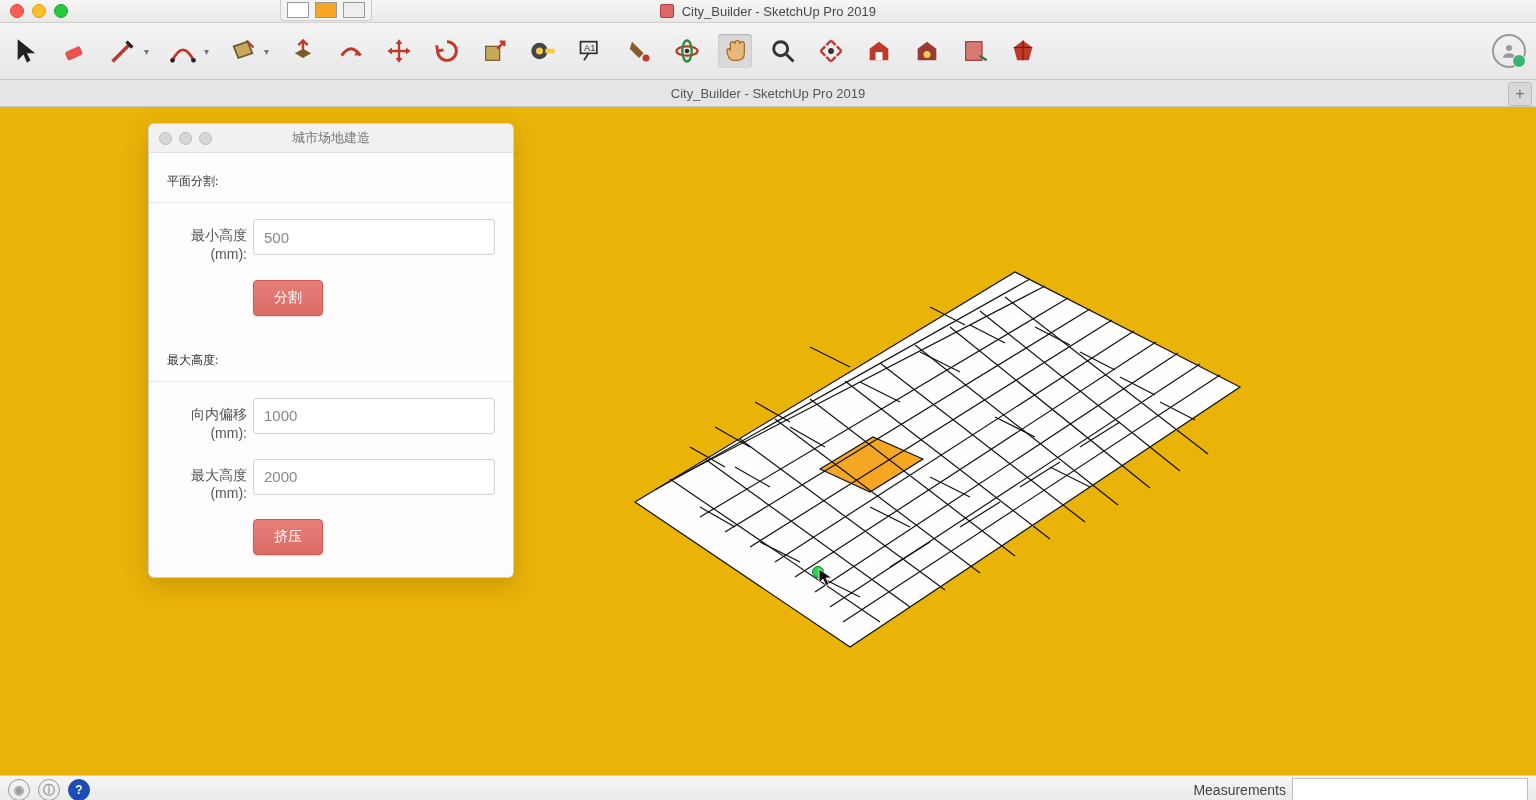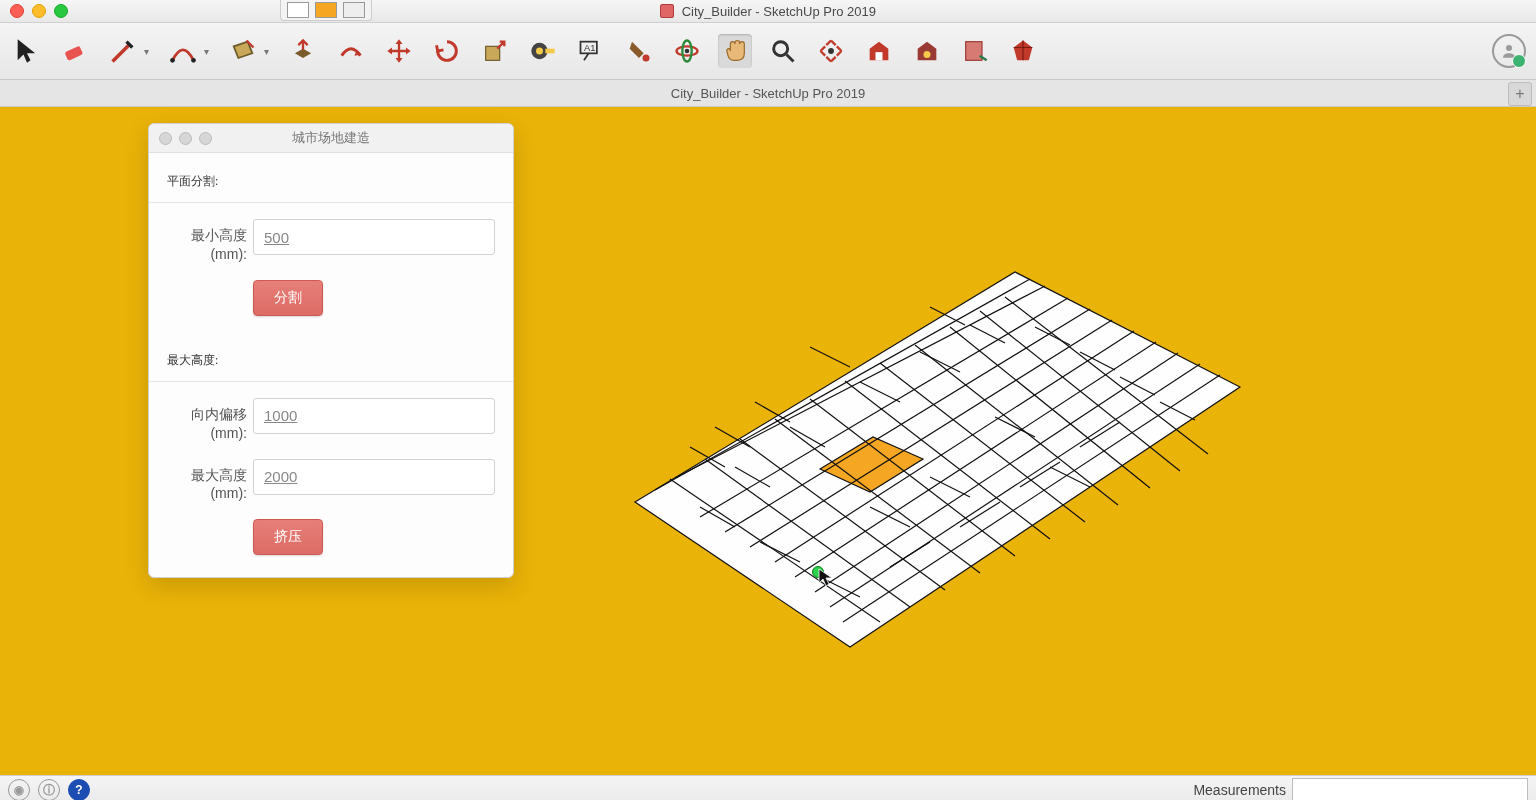--- a/index.html
+++ b/index.html
@@ -108,21 +108,20 @@
 .dialog-body { padding: 14px 18px 22px 18px; }
 .section-h { font-size:12px; color:#333; margin: 6px 0 12px 0; font-family: Georgia, 'Songti SC', serif; }
 .section-hr { border:none; border-top:1px solid #e6e6e6; margin: 0 -18px 16px -18px; }
 .form-row { display:flex; align-items:flex-start; margin-bottom:16px; }
 .form-label { width:80px; text-align:right; font-size:14px; color:#555; padding-top:7px; line-height:1.35; }
 .form-input {
   flex:1; margin-left:6px;
   border:1px solid #d3d3d3; border-radius:3px;
   height:34px; padding:0 10px; font-size:15px; color:#888;
   background:#fff;
-  text-decoration:underline;
 }
 .btn {
   margin-left:86px;
   background: linear-gradient(#e77f79, #dc6b65);
   border:1px solid #cf5a54;
   color:#fff; font-size:14px;
   padding: 8px 20px; border-radius:4px;
   box-shadow: 0 1px 2px rgba(0,0,0,0.15);
 }
 .gap { height: 30px; }

